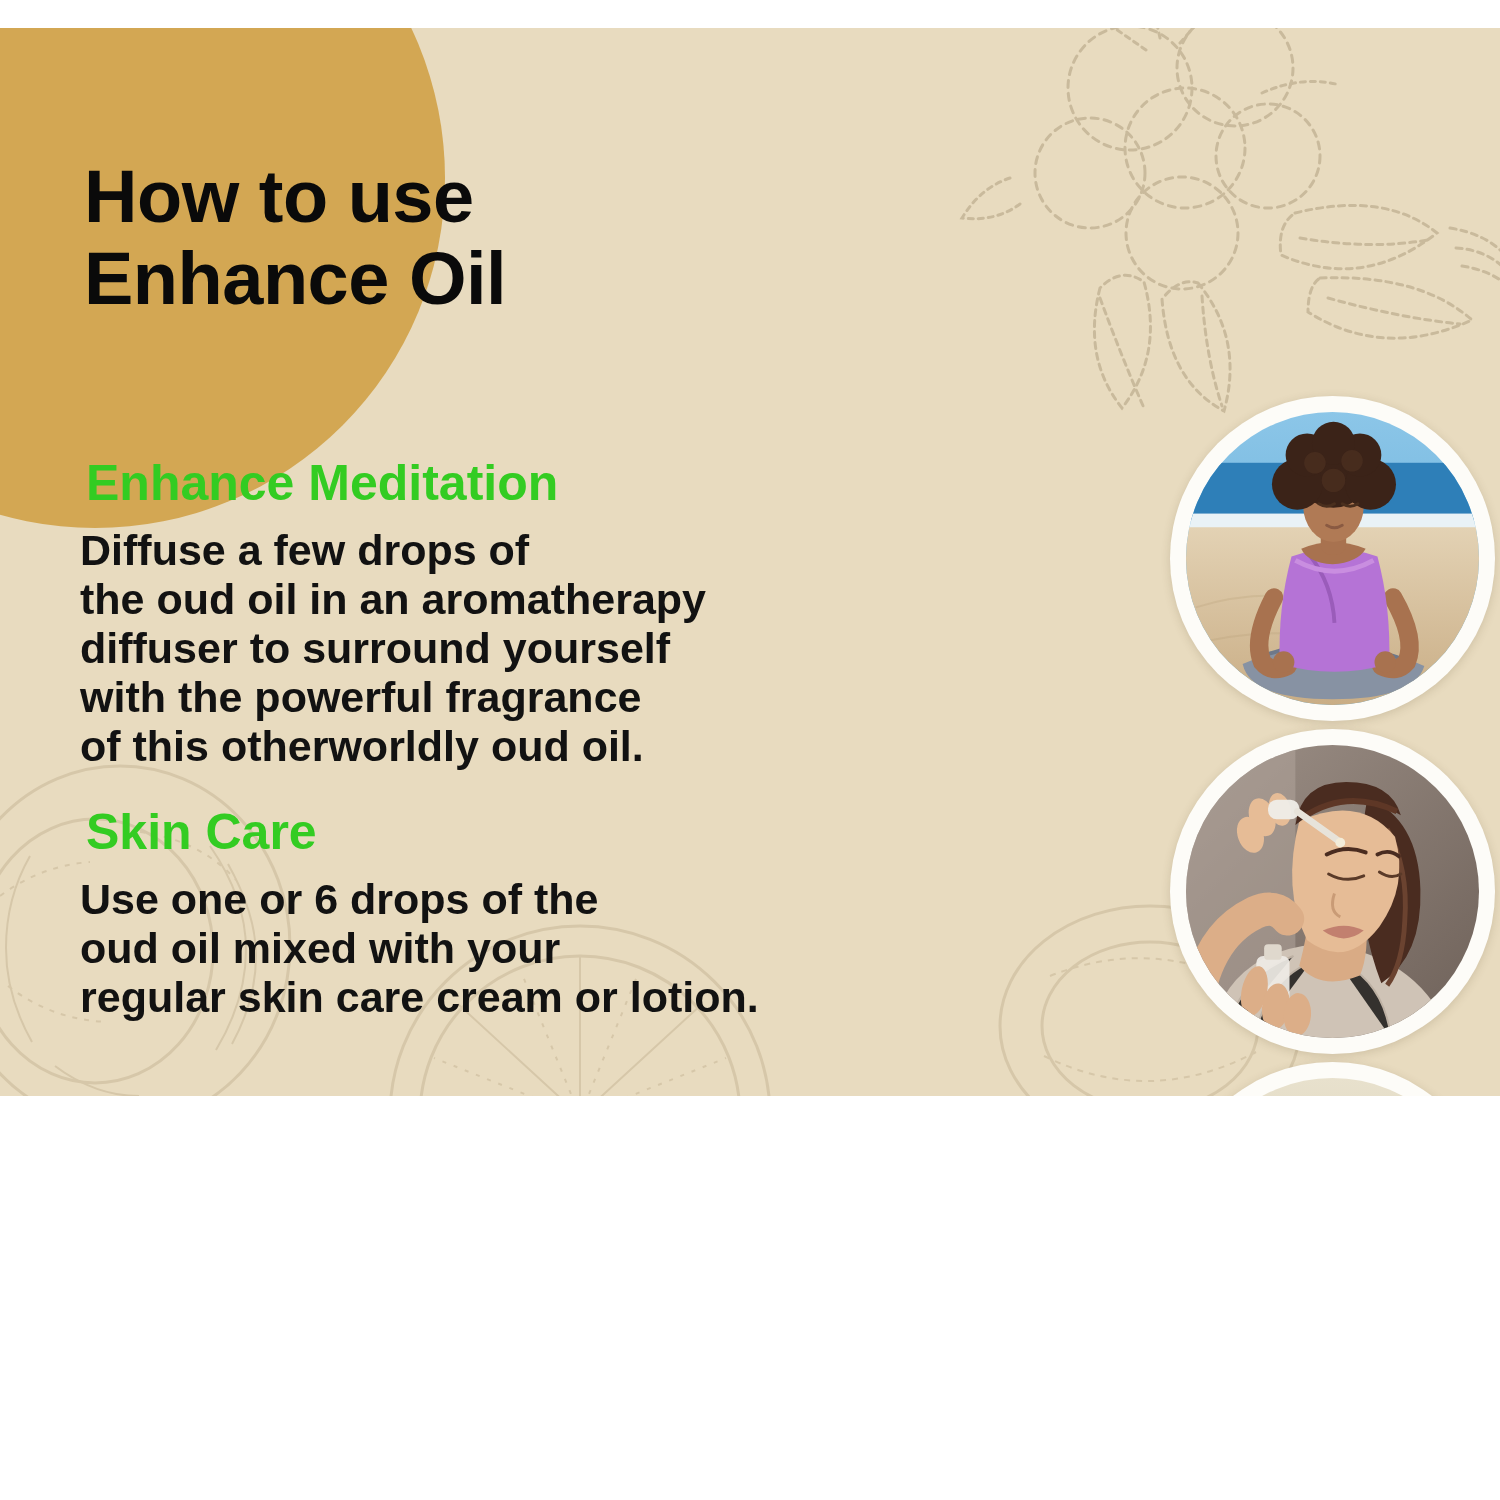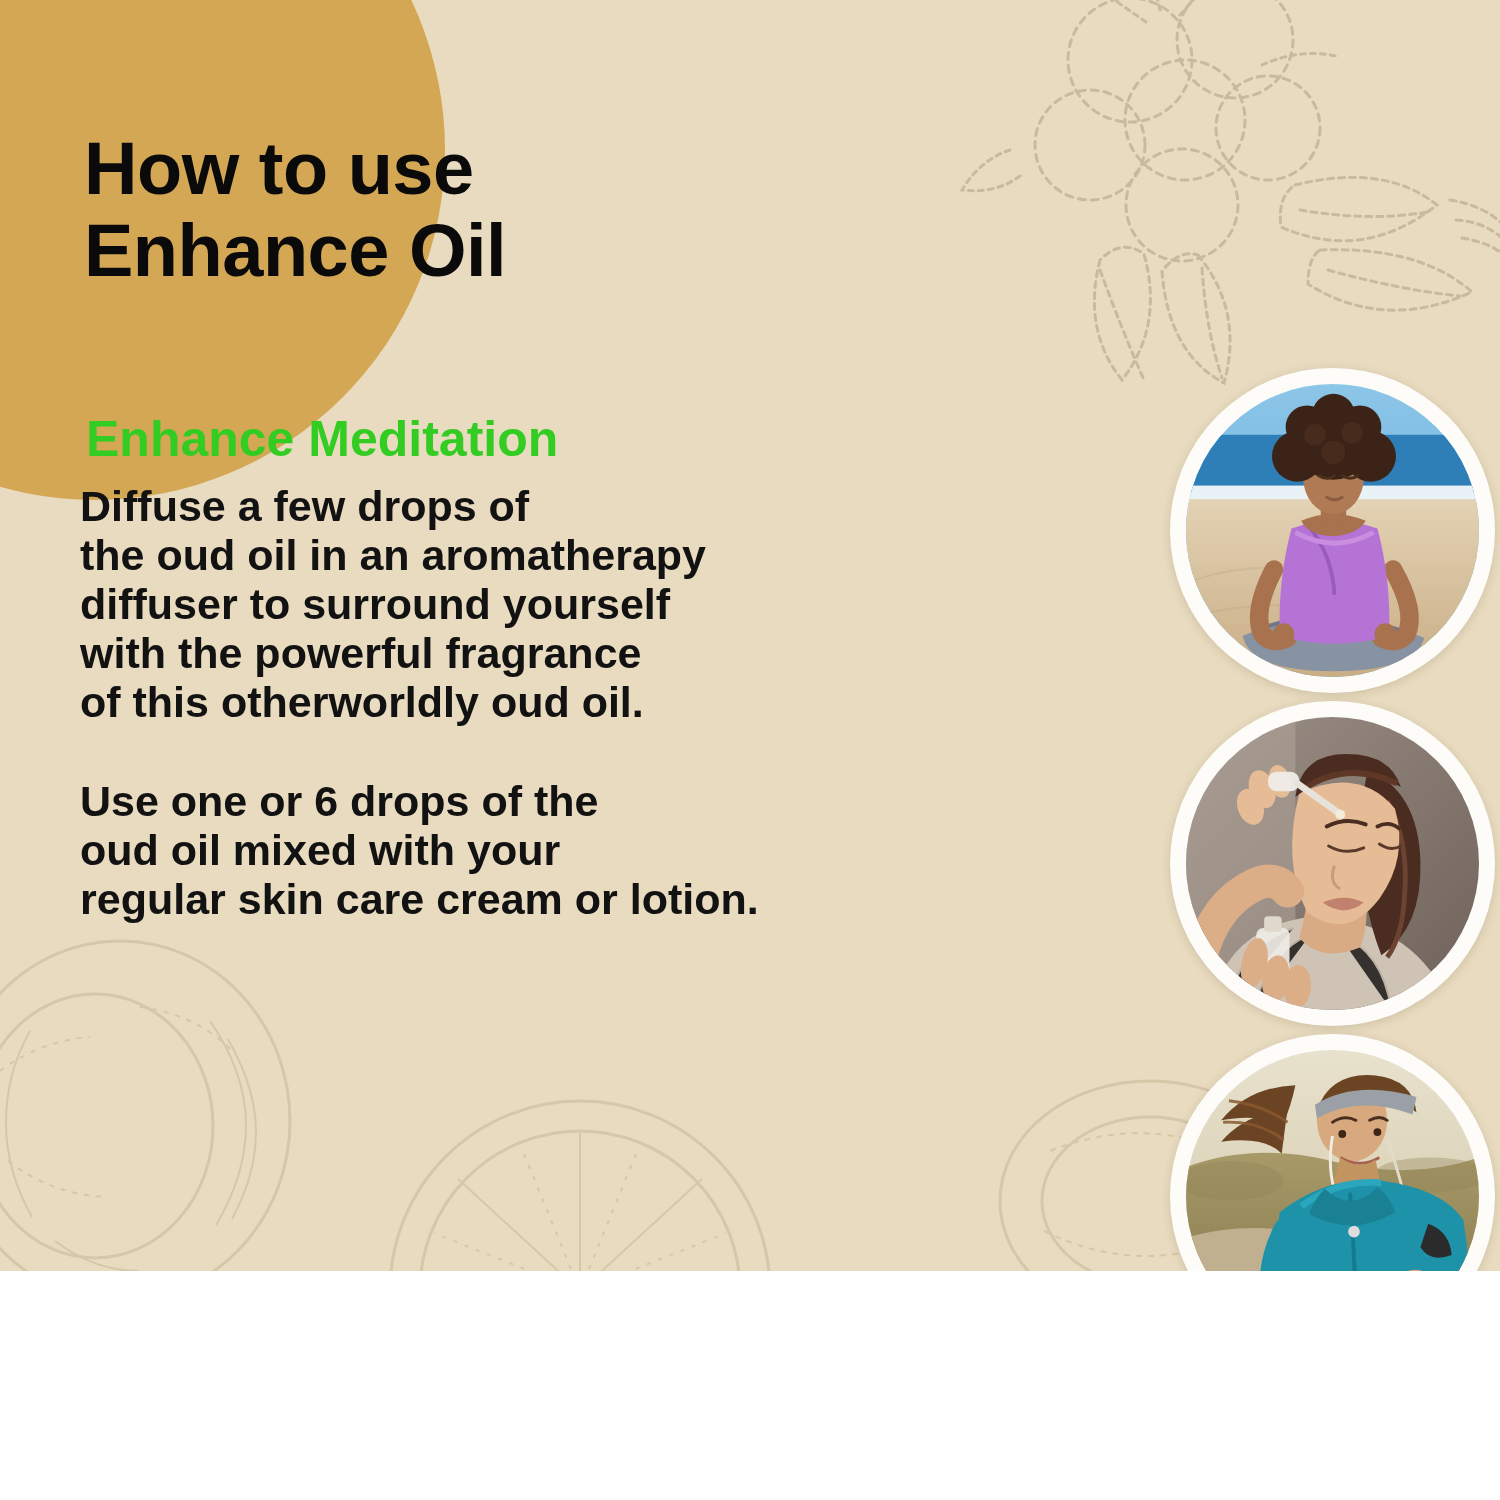--- a/index.html
+++ b/index.html
@@ -4,24 +4,25 @@
 <title>How to use Agarwood Oil</title>
 <style>
   html, body {
     margin: 0;
     padding: 0;
     background: #ffffff;
   }
   #poster {
     position: relative;
     width: 1500px;
-    height: 1271px;
+    height: 1068px;
     overflow: hidden;
     background: #e8dbbf;
     font-family: "Liberation Sans", "DejaVu Sans", sans-serif;
+    margin-top: 28px;
   }
 
   
   .wm {
     position: absolute;
     pointer-events: none;
     opacity: 1;
   }
   .wm svg { display: block; }
   .wm-topright { top: -30px; right: -10px; width: 560px; height: 470px; }
@@ -55,21 +56,21 @@
     font-family: "Liberation Sans Narrow", "Liberation Sans", "DejaVu Sans", sans-serif;
     font-stretch: condensed;
   }
   .title .tline { display: block; }
   .title .tline + .tline { margin-top: 8px; }
 
   
   .sections {
     position: absolute;
     left: 0;
-    top: 412px;
+    top: 428px;
     width: 1120px;
   }
   .section { position: relative; }
   .section-heading {
     margin: 0;
     padding-left: 86px;
     font-size: 50px;
     line-height: 1.08;
     font-weight: 700;
     color: #33cc22;
@@ -210,20 +211,21 @@
     <div class="section">
       <h2 class="section-heading">Enhance Meditation</h2>
       <p class="section-body">Diffuse a few drops of
 the oud oil in an aromatherapy
 diffuser to surround yourself
 with the powerful fragrance
 of this otherworldly oud oil.</p>
     </div>
 
     <div class="section">
+      <h2 class="section-heading">Skin Care</h2>
       <p class="section-body">Use one or 6 drops of the
 oud oil mixed with your
 regular skin care cream or lotion.</p>
     </div>
 
 
   </div>
 
   <div class="photos">
 

